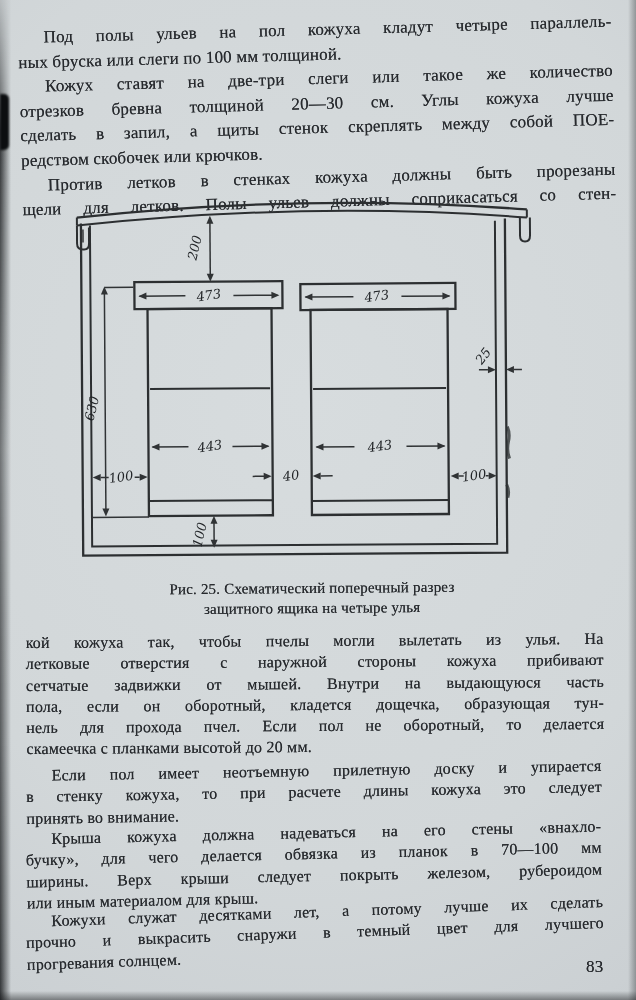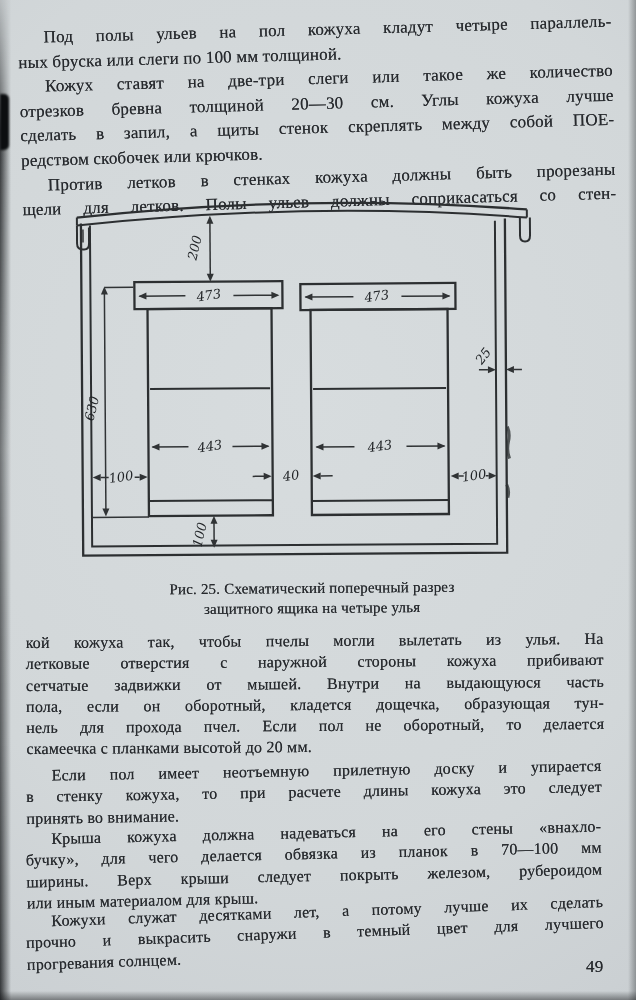--- a/index.html
+++ b/index.html
@@ -202,15 +202,15 @@
     <div class="tl">ширины. Верх крыши следует покрыть железом, рубероидом</div>
     <div class="tl end">или иным материалом для крыш.</div>
   </div>
 
   <div class="tb b5">
     <div class="tl ind">Кожухи служат десятками лет, а потому лучше их сделать</div>
     <div class="tl">прочно и выкрасить снаружи в темный цвет для лучшего</div>
     <div class="tl end">прогревания солнцем.</div>
   </div>
 
-  <div class="tb pageno">49</div>
+  <div class="tb pageno">83</div>
 
 </div>
 
 </body></html>

